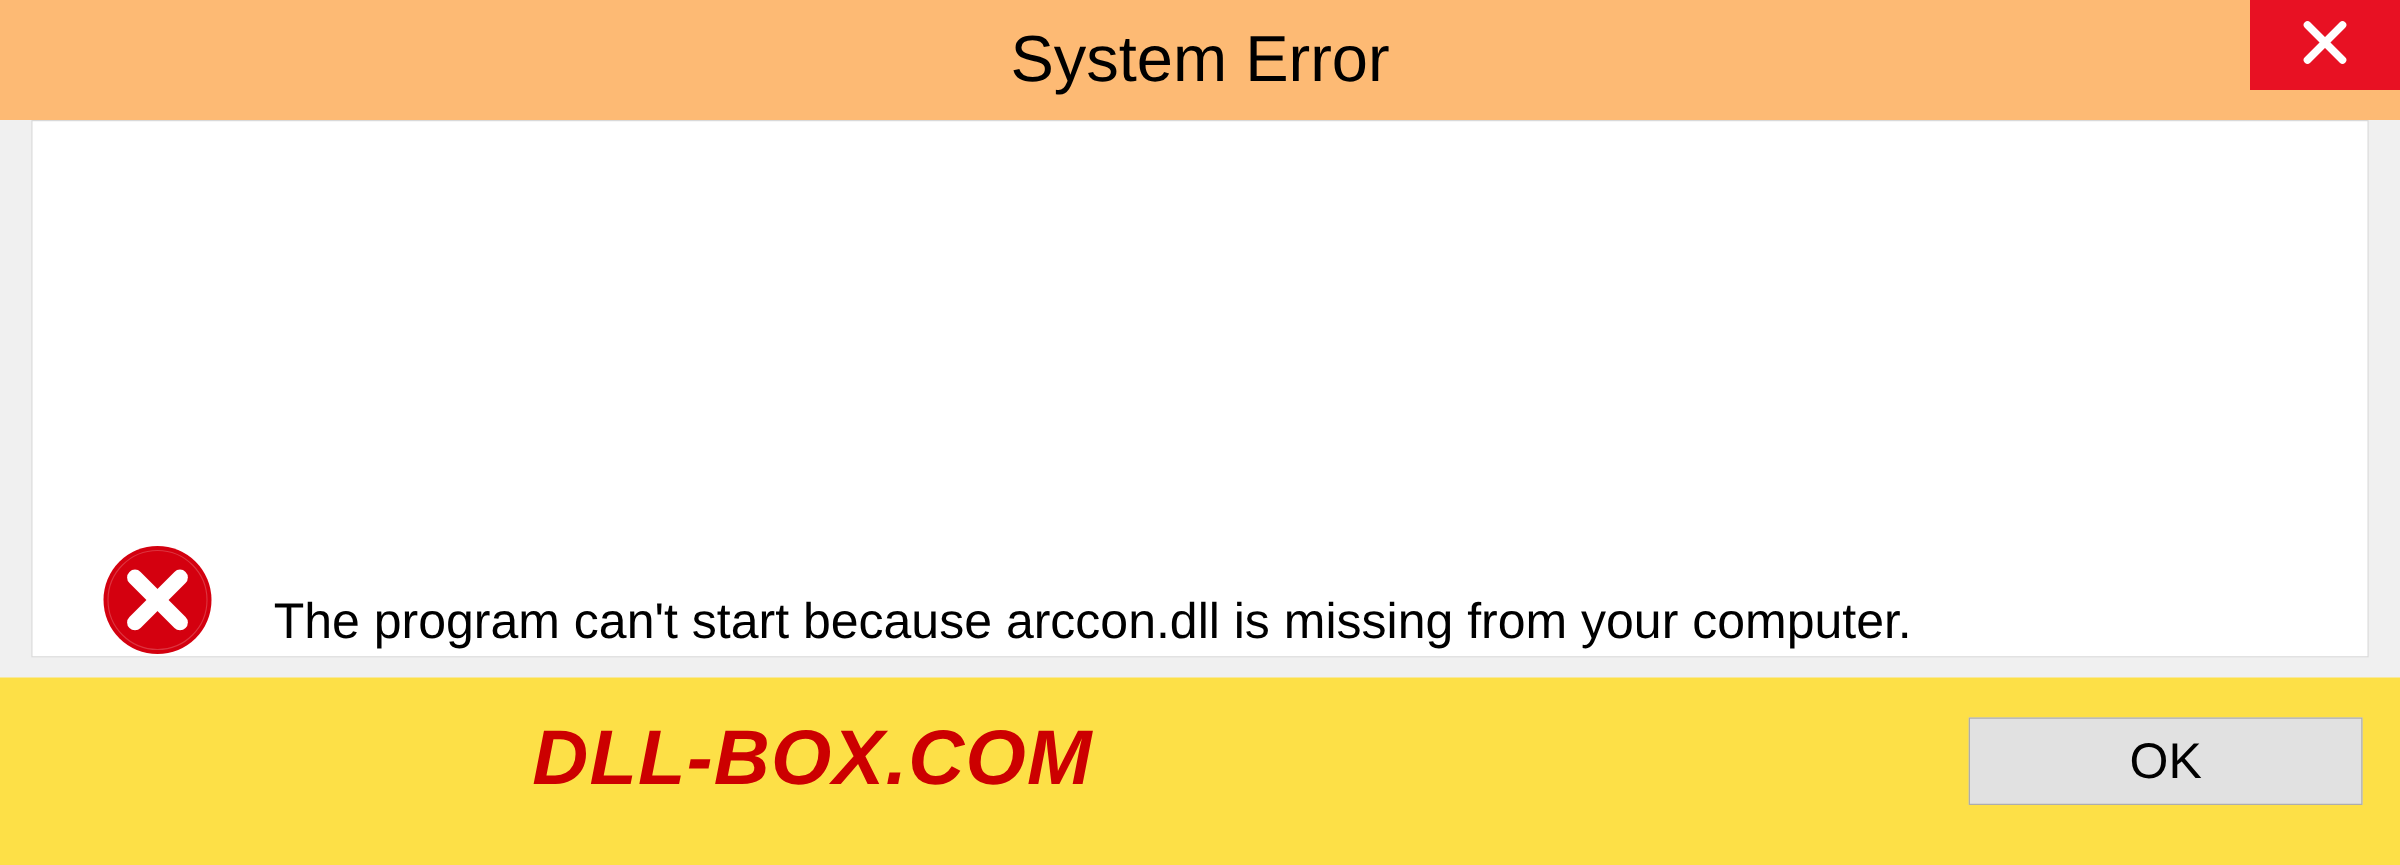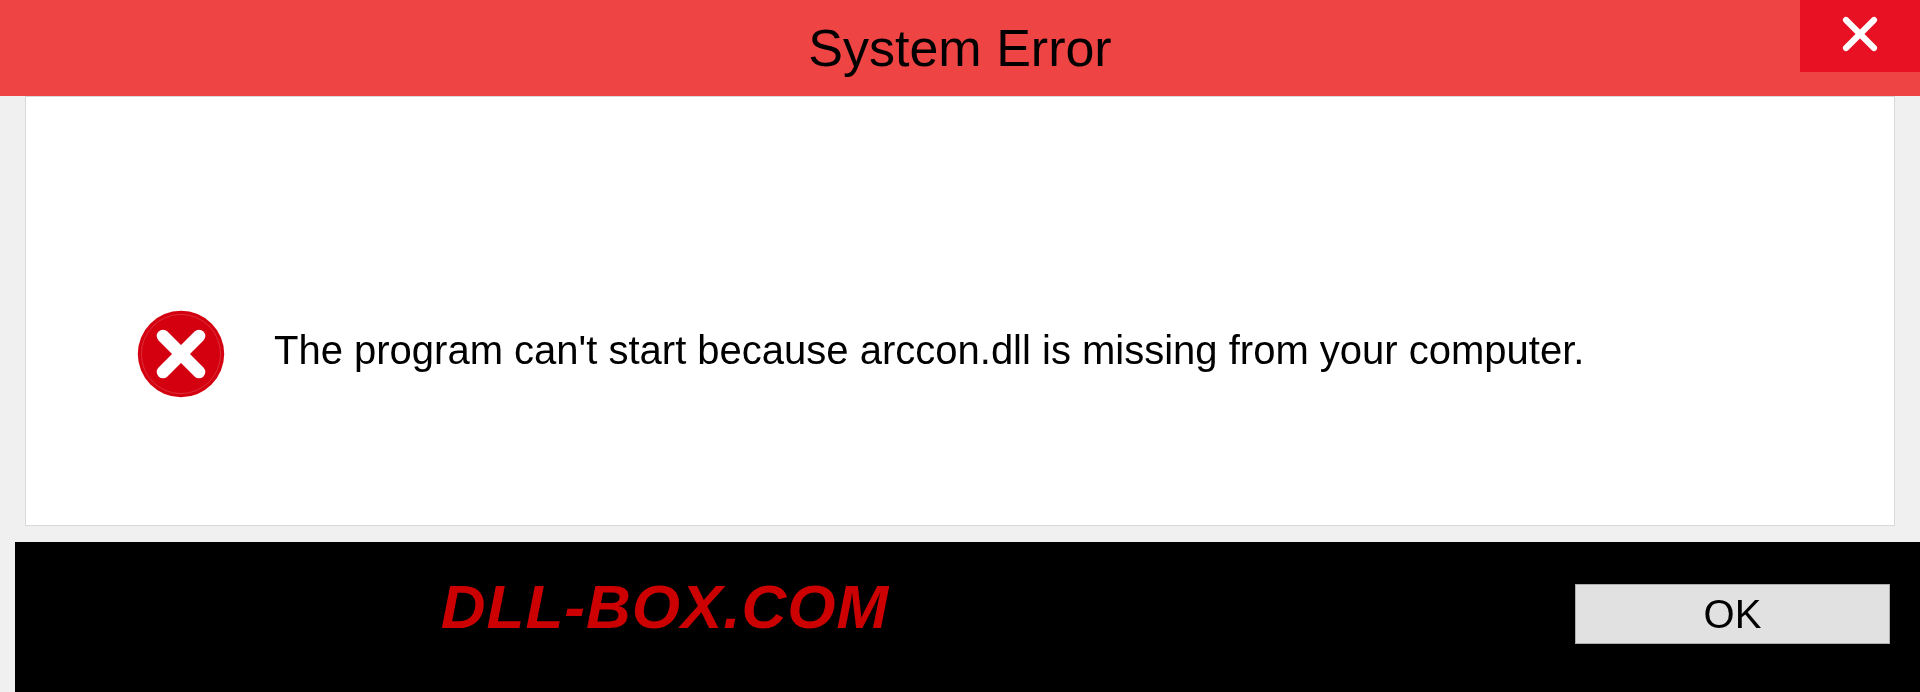--- a/index.html
+++ b/index.html
@@ -14,21 +14,21 @@
       height: 692px;
       position: relative;
       overflow: hidden;
     }
     .titlebar {
       height: 96px;
       display: flex;
       align-items: center;
       justify-content: center;
       position: relative;
-      background: #ef4444;
+      background: #fdba74;
     }
     .title-text {
       font-size: 52px;
       font-weight: 400;
       color: #000;
     }
     .close-button {
       position: absolute;
       right: 0;
       top: 0;
@@ -45,65 +45,65 @@
       height: 42px;
     }
     .dialog-body {
       margin: 0 auto;
       width: 1870px;
       height: 430px;
       background: #ffffff;
       border: 1px solid #d9d9d9;
       position: relative;
       display: flex;
-      align-items: center;
-      padding: 76px 60px 0 110px;
+      align-items: flex-end;
+      padding: 76px 60px 0 55px;
     }
     .error-icon {
       flex-shrink: 0;
       width: 90px;
       height: 90px;
       margin-right: 48px;
       margin-top: 10px;
     }
     .error-message {
       font-size: 40px;
       line-height: 1.4;
       color: #000;
       padding-top: 2px;
     }
     .error-message .line {
       display: block;
     }
     .footer-bar {
       position: absolute;
       bottom: 0;
-      left: 15px;
+      left: 0;
       right: 0;
       height: 150px;
-      background: #000000;
+      background: #fde047;
     }
     .brand-text {
       position: absolute;
       left: 650px;
       bottom: 50px;
       transform: translateX(-50%);
       font-size: 62px;
       font-weight: 800;
       font-style: italic;
       color: #cc0000;
       letter-spacing: 1px;
       font-family: Arial, sans-serif;
     }
     .ok-button {
       position: absolute;
       right: 30px;
       bottom: 48px;
       width: 315px;
-      height: 60px;
+      height: 70px;
       background: #e1e1e1;
       border: 1px solid #adadad;
       display: flex;
       align-items: center;
       justify-content: center;
       font-size: 40px;
       color: #000;
       cursor: pointer;
       font-family: "Segoe UI", Tahoma, Arial, sans-serif;
     }

